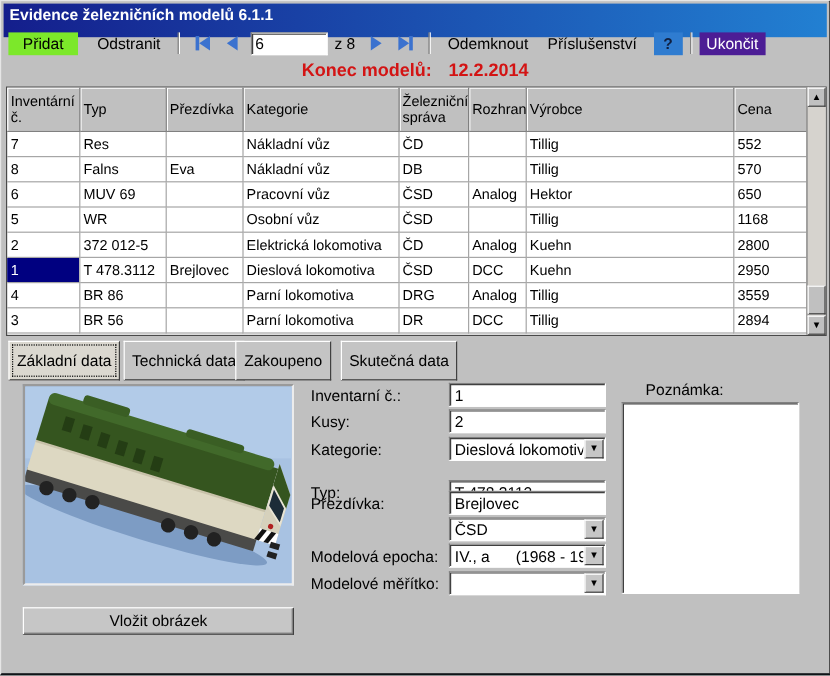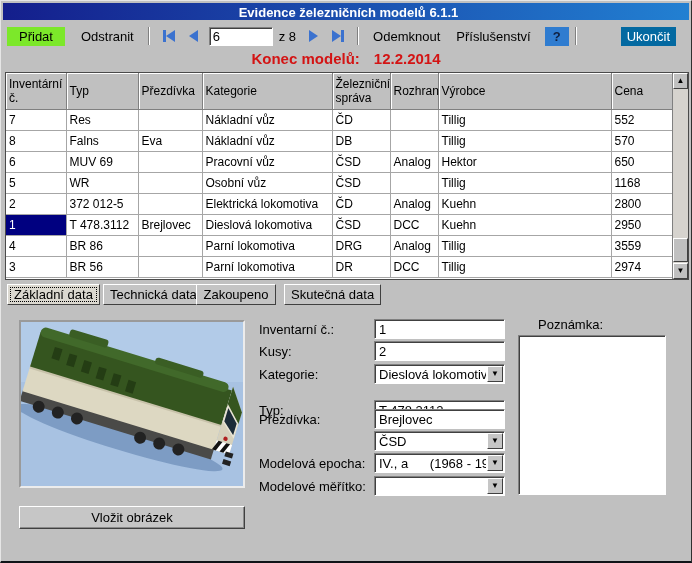--- a/index.html
+++ b/index.html
@@ -4,43 +4,43 @@
 <style>
   * { margin:0; padding:0; box-sizing:border-box; }
   html,body { width:692px; height:563px; }
   body { font-family:"Liberation Sans", sans-serif; background:#c0c0c0; position:relative; overflow:hidden; }
 
   .window { position:absolute; inset:0; background:#c0c0c0;
             border-top:1px solid #e6e6e6; border-left:1px solid #e6e6e6;
             border-right:1px solid #303030; border-bottom:2px solid #101418; }
 
   
-  .titlebar { position:absolute; left:2px; top:2px; right:2px; height:17px;
+  .titlebar { position:absolute; left:2px; top:2px; right:2px; height:28px;
               background:linear-gradient(to right,#141e8c,#2280d2);
-              color:#fff; font-weight:bold; font-size:13px; line-height:20px; padding-left:5px;text-align:center; }
+              color:#fff; font-weight:bold; font-size:13px; line-height:20px; padding-left:5px; }
 
   
   .toolbar { position:absolute; left:2px; top:24px; right:2px; height:22px;
              display:flex; align-items:center; font-size:13px; color:#000; }
   .tbtn { border:none; background:transparent; font:inherit; padding:2px 8px; cursor:default; }
   .btn-add { background:#7ce82a; margin-left:4px; padding:2px 12px; }
   .btn-remove { margin-left:8px; }
   .sep { width:2px; height:18px; margin:0 6px;
          border-left:1px solid #808080; border-right:1px solid #ffffff; }
   .navbtn { display:inline-flex; align-items:center; margin:0 7px; cursor:default; }
   .tri { width:0; height:0; border-top:6px solid transparent; border-bottom:6px solid transparent; }
   .tri-left  { border-right:9px solid #3b72cf; }
   .tri-right { border-left:9px solid #3b72cf; }
   .bar { width:3px; height:12px; background:#3b72cf; }
   .rec-input { width:64px; height:19px; font:inherit; padding:1px 3px;
                background:#fff; border:1px solid; border-color:#808080 #fff #fff #808080;
                box-shadow:inset 1px 1px 0 #404040; margin:0 4px; }
   .of-label { margin:0 6px 0 2px; }
   .btn-help { background:#2f7cd0; color:#102040; font-weight:bold; padding:2px 8px; margin-left:6px; }
-  .btn-quit { background:#0369a1; color:#fff; padding:2px 6px;margin-left:38px; }
+  .btn-quit { background:#4c1d95; color:#fff; padding:2px 6px; }
 
   
   .warranty { position:absolute; left:0; top:49px; width:100%; text-align:center;
               font-size:15px; font-weight:bold; color:#d31414; }
   .warranty .date { margin-left:14px; }
 
   
   .grid { position:absolute; left:4px; top:71px; width:684px; height:208px;
           background:#fff; border:1px solid #4a4a4a; }
   .grid table { border-collapse:collapse; table-layout:fixed; width:666px; font-size:12px; }
@@ -57,21 +57,21 @@
   .sbtn { position:absolute; left:0; width:15px; height:16px; background:#c0c0c0;
           border:1px solid; border-color:#fff #404040 #404040 #fff;
           font-size:8px; line-height:14px; text-align:center; color:#000; }
   .sbtn.up { top:0; }
   .sbtn.down { bottom:0; }
   .sthumb { position:absolute; left:0; width:15px; height:24px; bottom:17px; background:#c0c0c0;
             border:1px solid; border-color:#fff #404040 #404040 #fff; }
 
   
   .tabs { position:absolute; left:6px; top:283px; height:22px; }
-  .tab { position:absolute; top:0; height:21px; font-size:13px; text-align:center;
+  .tab { position:absolute; top:0; height:33px; font-size:13px; text-align:center;
          background:#c4c4c4; border:1px solid; border-color:#ffffff #404040 #404040 #ffffff;
          padding:2px 6px; cursor:default; white-space:nowrap; }
   .tab.active { background:#dbd8d0; outline:1px dotted #000; outline-offset:-4px; }
 
   
   .photo { position:absolute; left:18px; top:319px; width:226px; height:168px;
            border:2px solid; border-color:#9a9a9a #ececec #ececec #9a9a9a; background:#a8c2e2; }
   .photo svg { display:block; }
 
   .btn-image { position:absolute; left:18px; top:505px; width:226px; height:23px;
@@ -233,21 +233,21 @@
             <td>3559</td>
           </tr>
           <tr>
             <td>3</td>
             <td>BR 56</td>
             <td></td>
             <td>Parní lokomotiva</td>
             <td>DR</td>
             <td>DCC</td>
             <td>Tillig</td>
-            <td>2974</td>
+            <td>2894</td>
           </tr>
         </tbody>
     </table>
     <div class="vscroll">
       <div class="sbtn up">▲</div>
       <div class="sthumb"></div>
       <div class="sbtn down">▼</div>
     </div>
   </div>
 

